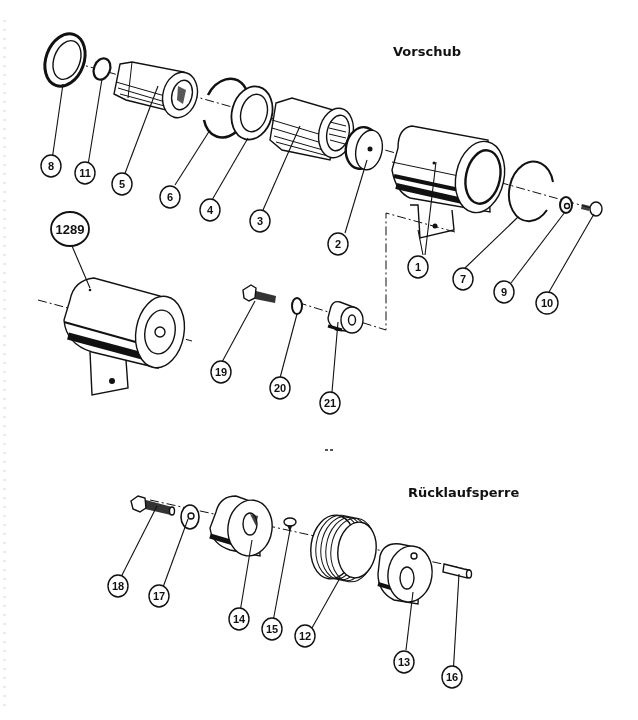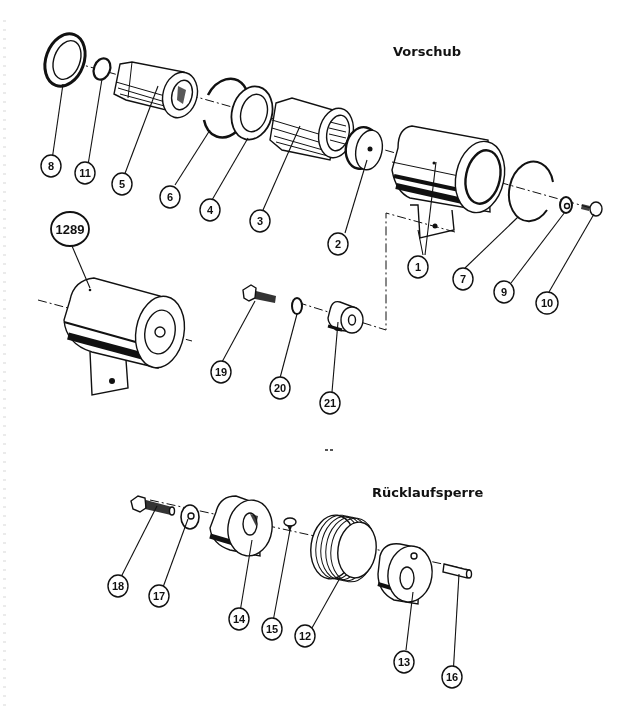--- a/index.html
+++ b/index.html
@@ -1,20 +1,20 @@
 <!DOCTYPE html>
 <html><head>
 <meta charset="utf-8">
 <style>
   html, body { margin: 0; padding: 0; background: #ffffff; }
   body { width: 638px; height: 720px; position: relative; overflow: hidden; font-family: "DejaVu Sans", sans-serif; }
   #stage { position: absolute; left: 0; top: 0; width: 586px; height: 720px; }
   .section-title { position: absolute; font-family: "DejaVu Sans", sans-serif; font-weight: bold; font-size: 13px; color: #111; letter-spacing: 0; }
   #title-vorschub { left: 393px; top: 44px; }
-  #title-ruecklauf { left: 372px; top: 485px; }
+  #title-ruecklauf { left: 408px; top: 485px; }
   .callout-text { font-family: "Liberation Sans", sans-serif; font-weight: bold; font-size: 11px; fill: #111; }
   .edge-marks { position: absolute; left: 3px; top: 20px; width: 3px; height: 690px;
     background: repeating-linear-gradient(to bottom, #e6e6e6 0 2px, transparent 2px 9px); opacity: .8; }
 </style>
 </head>
 <body>
 
 <div id="stage">
   <div class="edge-marks"></div>
 

